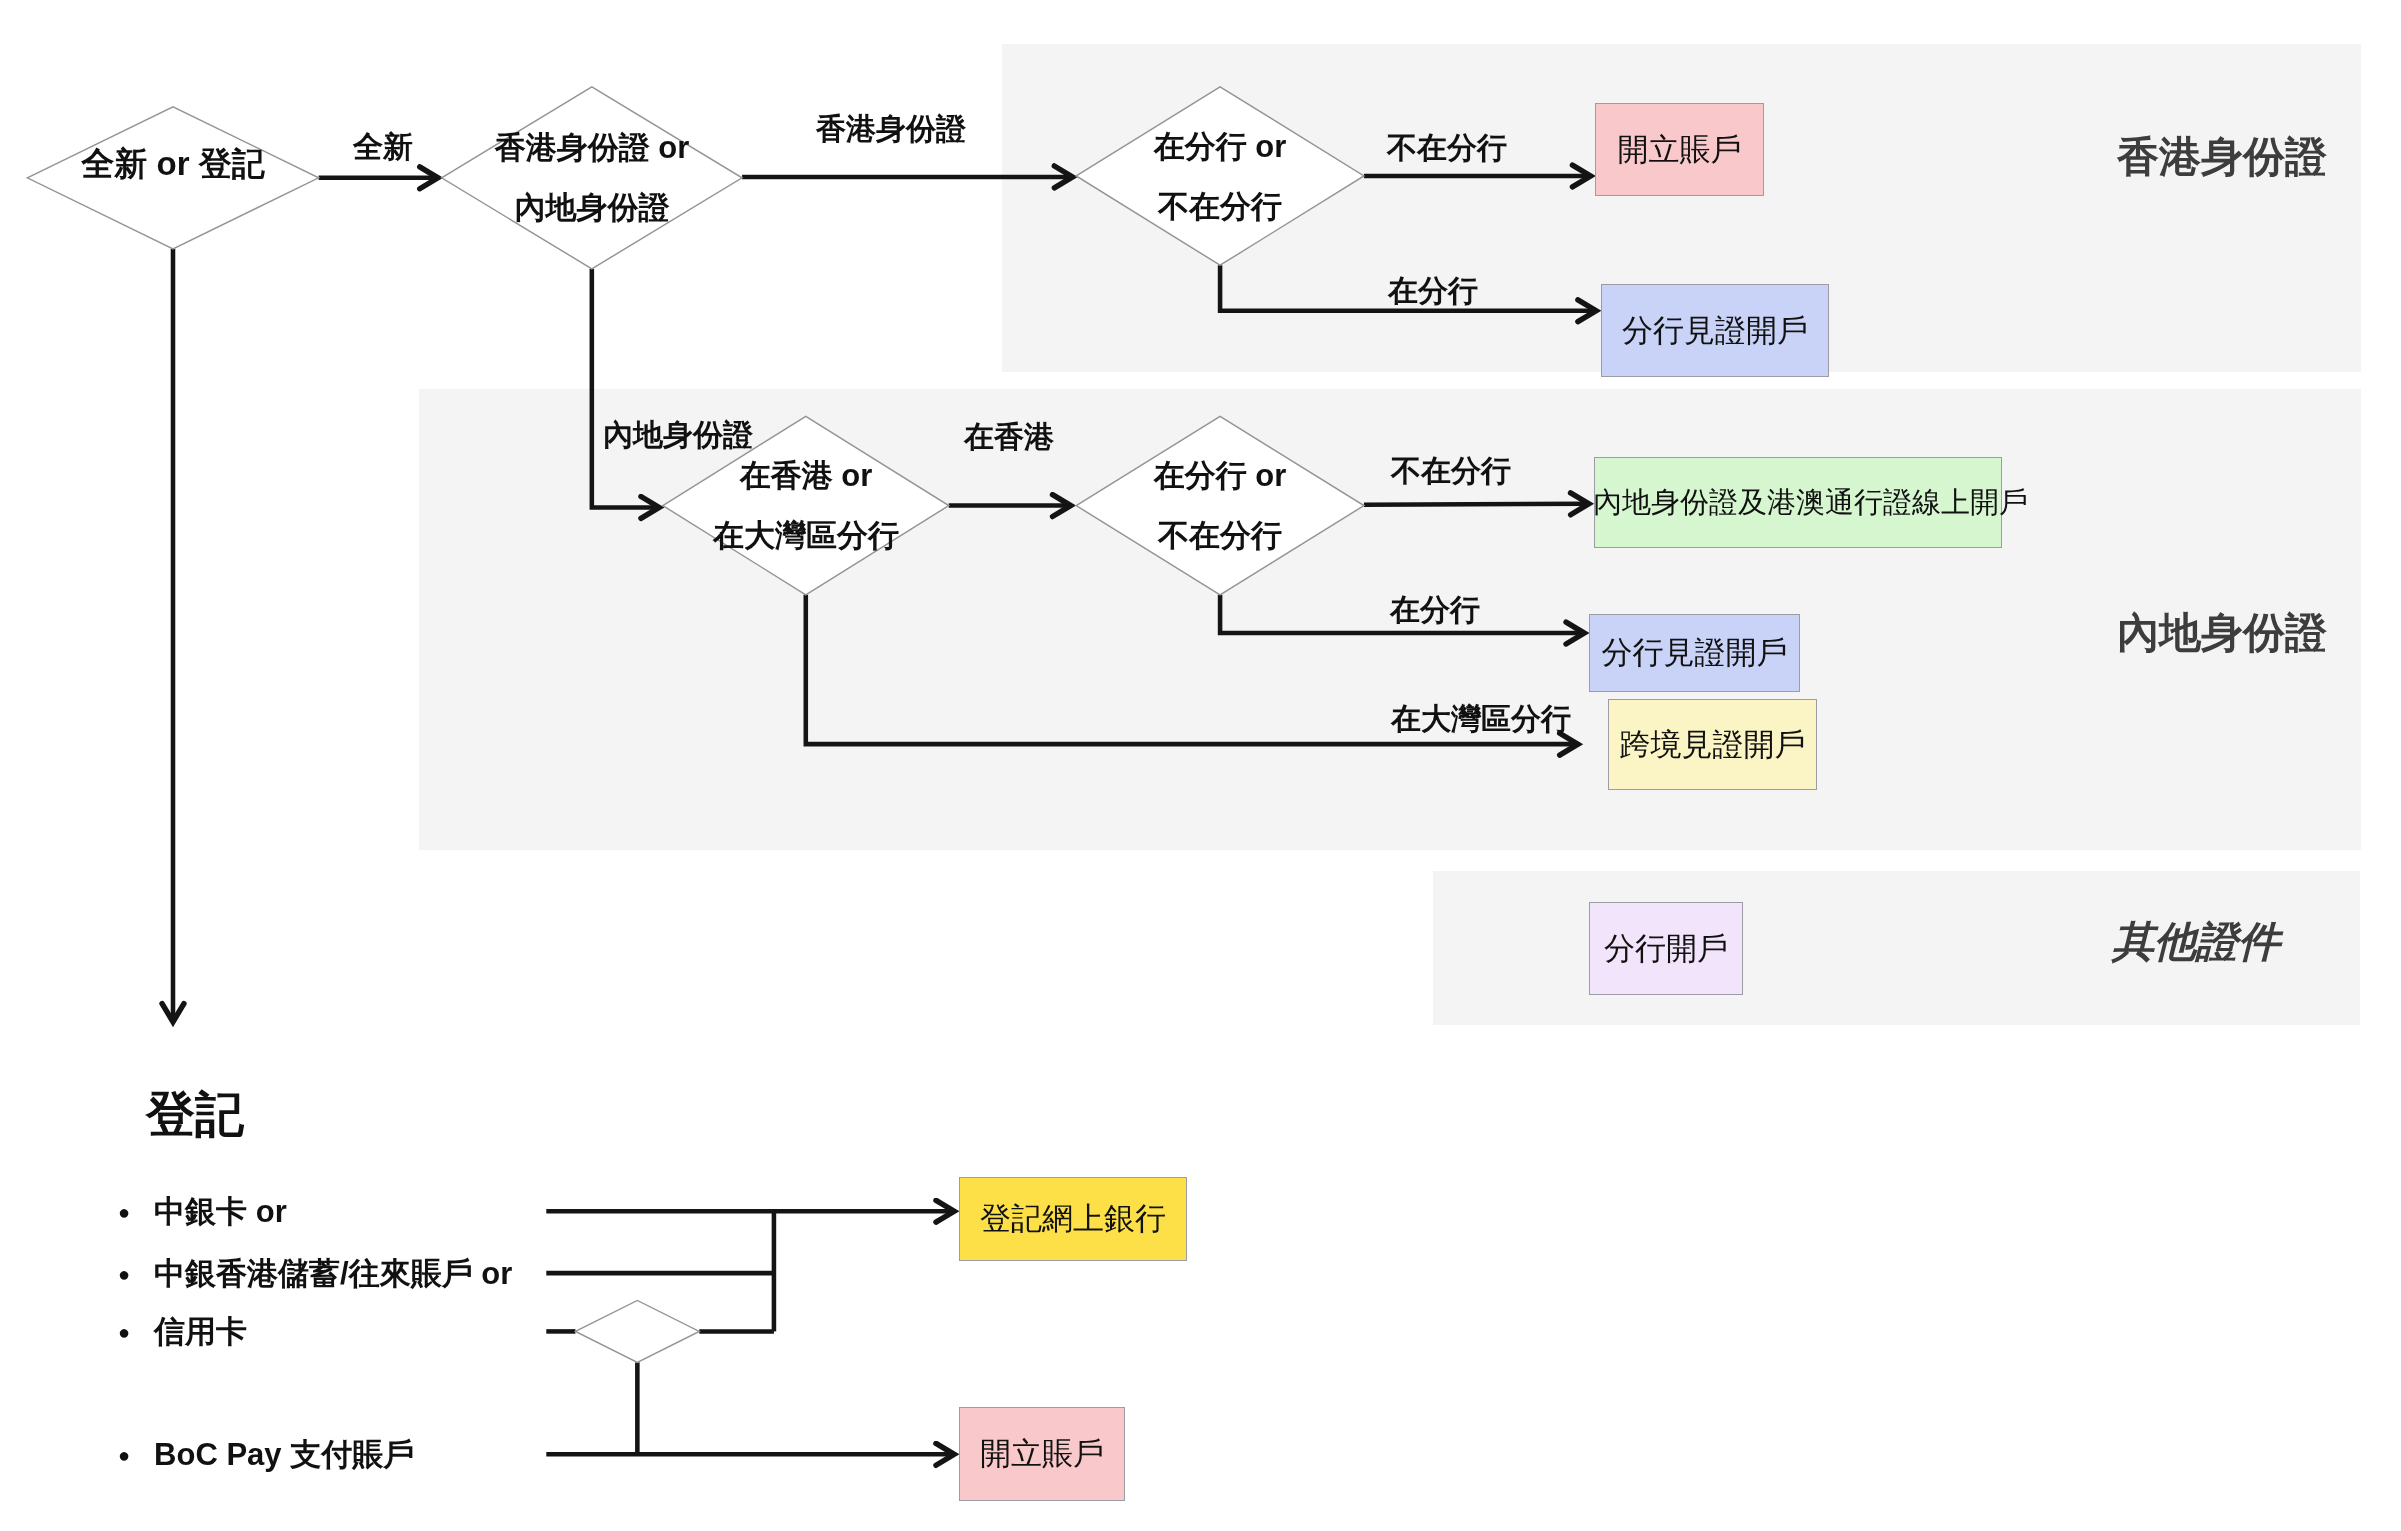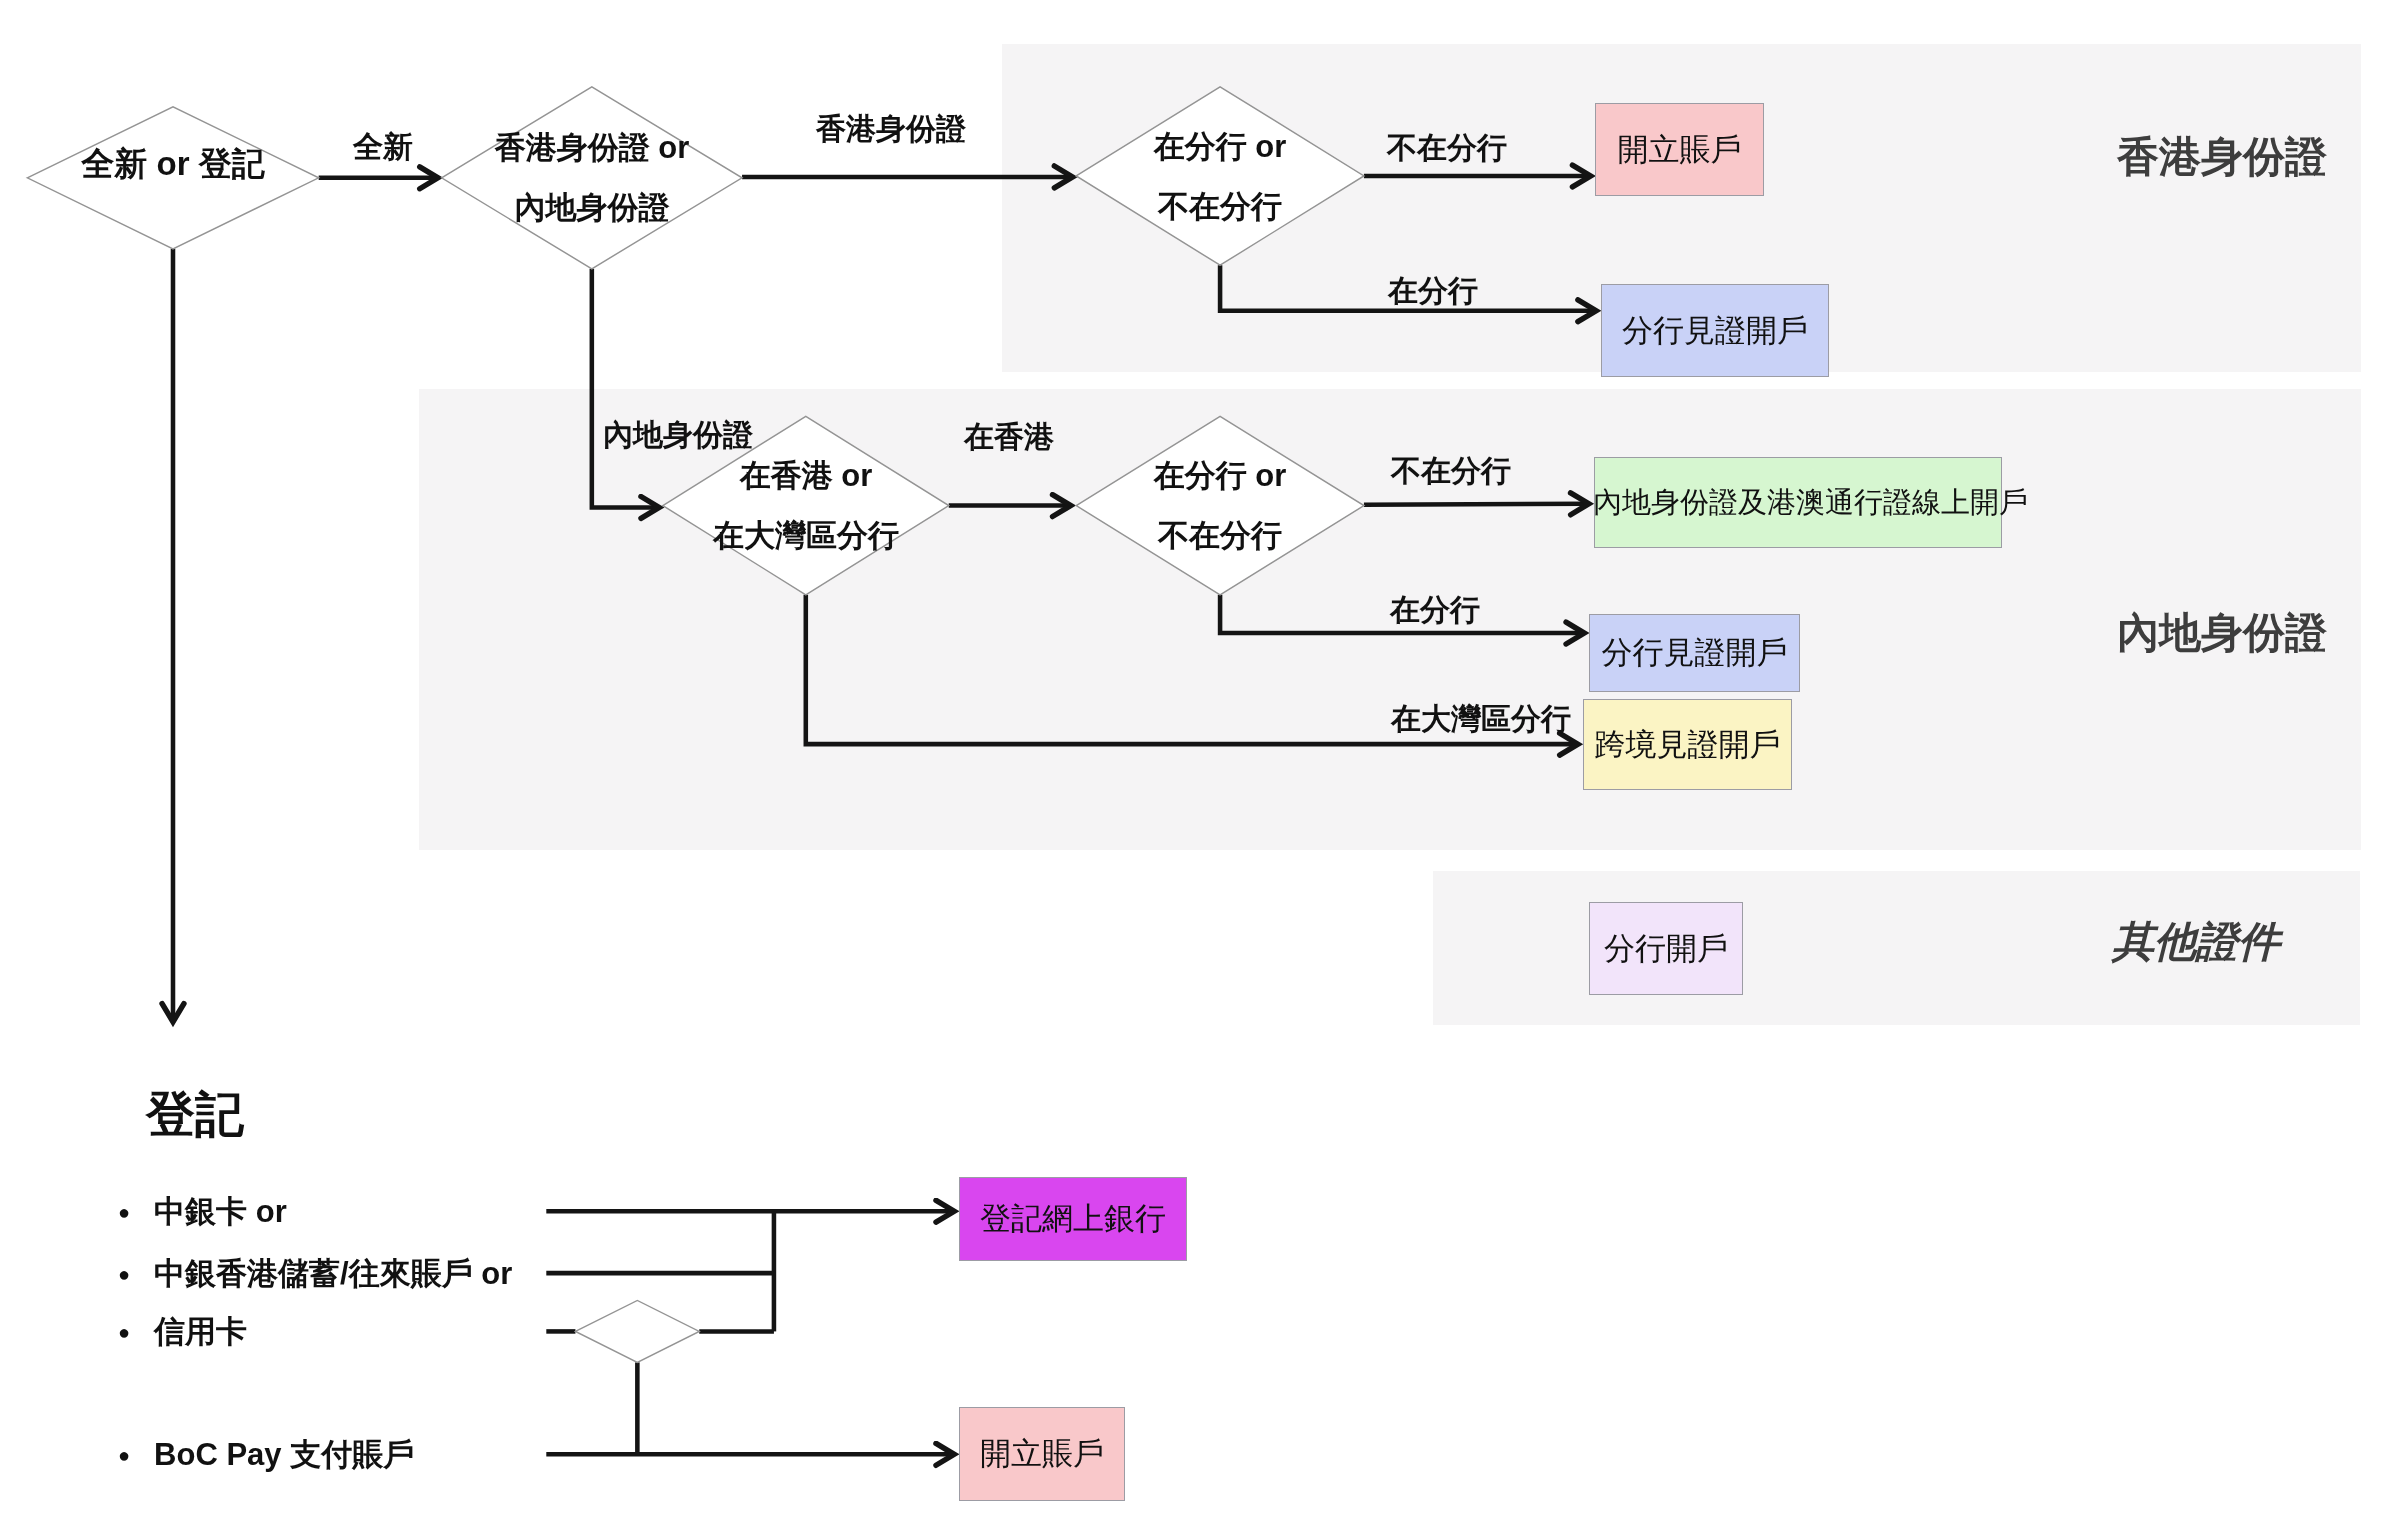--- a/index.html
+++ b/index.html
@@ -17,23 +17,23 @@
   }
   .dtext.one{font-size:33px;}
   .node{
     position:absolute;display:flex;align-items:center;justify-content:center;
     font-size:31px;font-weight:400;border:1.8px solid #9c9ca4;box-sizing:border-box;
     text-align:center;white-space:nowrap;
   }
   .pink{background:#f9c8ca;}
   .blue{background:#c9d2f7;margin-top:20px;}
   .green{background:#d6f6d0;padding-left:25px;}
-  .yellow{background:#fbf4c4;}
+  .yellow{background:#fbf4c4;margin-left:25px;}
   .purple{background:#f2e4fa;}
-  .orange{background:#d946ef;}
+  .orange{background:#fde047;}
   .elabel{
     position:absolute;transform:translateX(-50%);font-size:30px;font-weight:600;
     white-space:nowrap;
   }
   .slabel{
     position:absolute;transform:translateX(-50%);font-size:42px;font-weight:600;
     color:#3d3d3d;white-space:nowrap;
   }
   .reg-heading{position:absolute;font-size:49px;font-weight:700;white-space:nowrap;}
   .bullet-row{

